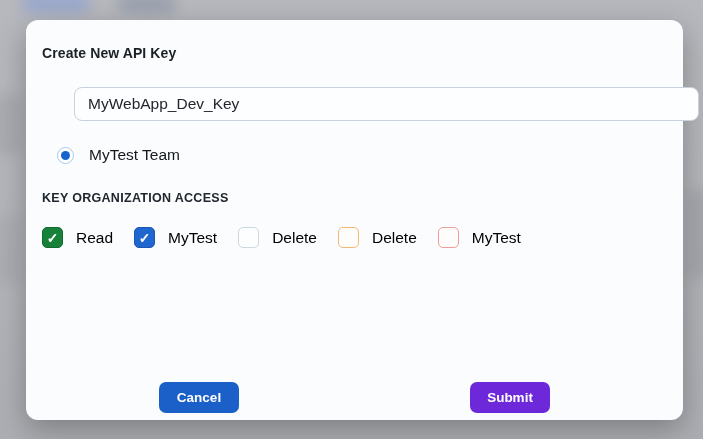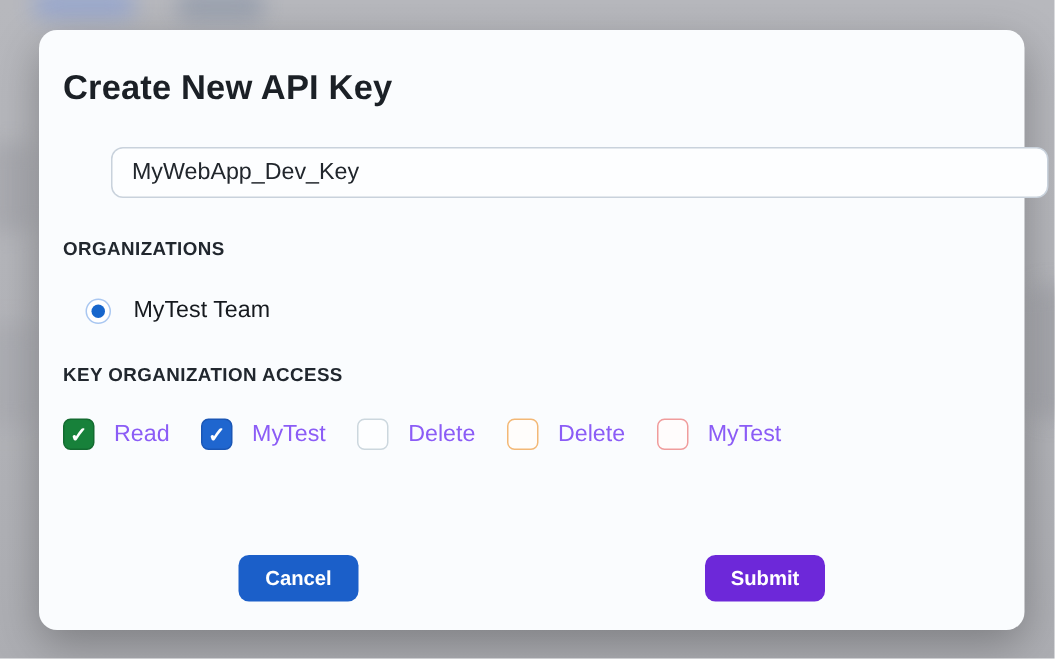--- a/index.html
+++ b/index.html
@@ -25,21 +25,21 @@
     position: absolute;
     left: 26px; top: 20px;
     width: 657px; height: 400px;
     background: #fafcfe;
     border-radius: 12px;
     box-shadow: 0 10px 30px rgba(0,0,0,.28);
     padding: 0 16px;
   }
   .modal-title {
     margin-top: 25px;
-    font-size: 23px; font-weight: bold;
+    font-size: 14px; font-weight: bold;
     color: #1b2026; letter-spacing: .1px;
   }
   .modal-subtitle {
     margin-top: 11px;
     font-size: 15px; color: #434e5d;
   }
   .name-input {
     display: block;
     margin-top: 26px;
     width: 100%; height: 34px;
@@ -85,26 +85,26 @@
     width: 21px; height: 21px;
     border-radius: 5px;
     border: 1.5px solid transparent;
     display: flex; align-items: center; justify-content: center;
     background: #fdfeff;
   }
   .cb-box .check {
     color: #ffffff; font-size: 14px; font-weight: bold; line-height: 1;
     transform: translateY(-0.5px);
   }
-  .cb-label { font-size: 15.5px; color: #8b5cf6; }
+  .cb-label { font-size: 15.5px; color: #000000; }
 
   
   .button-row {
     position: absolute;
-    left: 0; right: 0; bottom: 19px;
+    left: 0; right: 0; bottom: 7px;
     display: flex; justify-content: center; gap: 231px;
   }
   .btn {
     min-width: 80px; height: 31px;
     border: none; border-radius: 7px;
     color: #ffffff; font-family: "Liberation Sans", sans-serif;
     font-size: 13.5px; font-weight: bold;
     cursor: pointer; padding: 0 16px;
   }
 </style>
@@ -117,21 +117,20 @@
   <div class="blob blob-3"></div>
   <div class="blob blob-4"></div>
   <div class="blob blob-5"></div>
 </div>
 
 <div class="modal">
   <div class="modal-title">Create New API Key</div>
 
   <input class="name-input" type="text" value="MyWebApp_Dev_Key" style="">
 
-  <div class="section-label">ORGANIZATIONS</div>
 
   <div class="radio-row">
     <span class="radio-outer" style="border-color: rgb(169, 199, 241);">
       <span class="radio-dot" style="background-color: rgb(23, 102, 204);"></span>
     </span>
     <span class="radio-label">MyTest Team</span>
   </div>
 
   <div class="section-label">KEY ORGANIZATION ACCESS</div>
 

